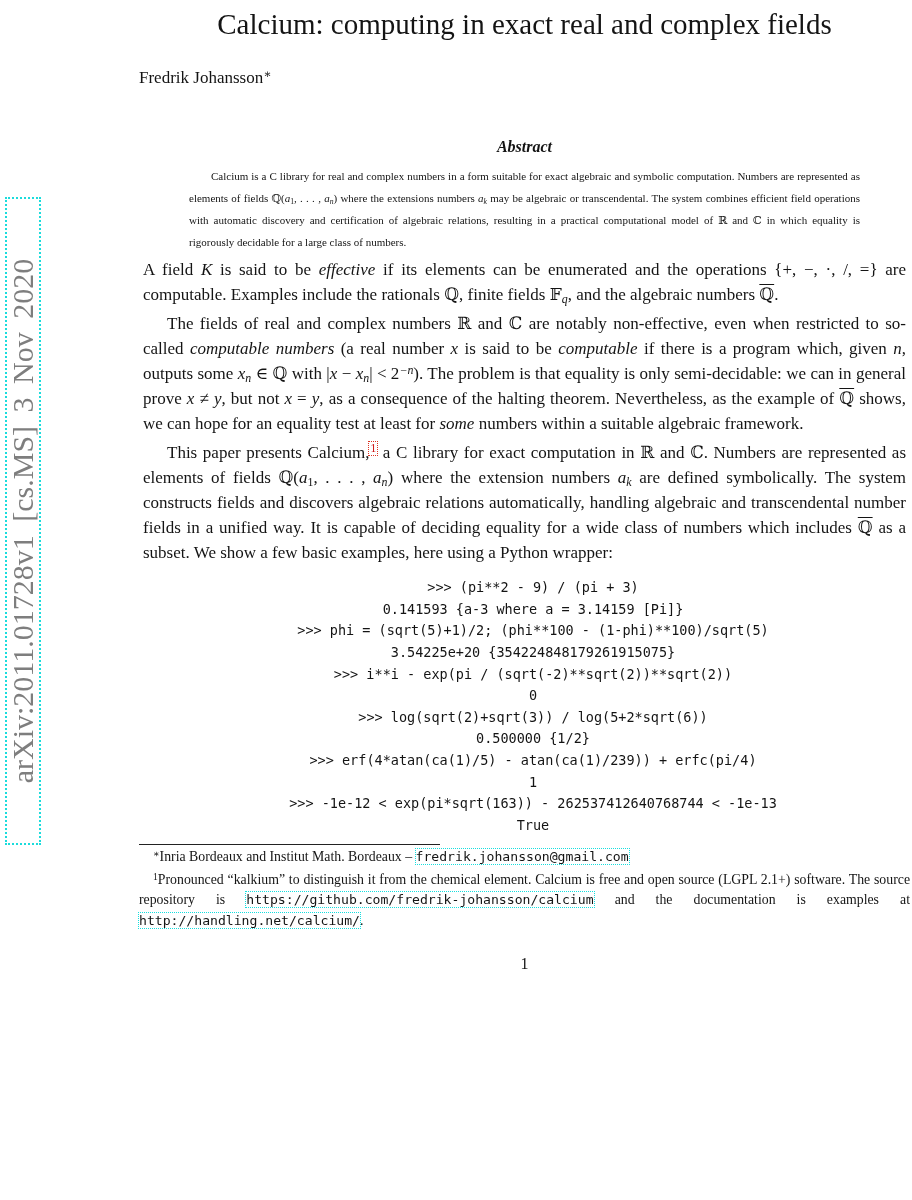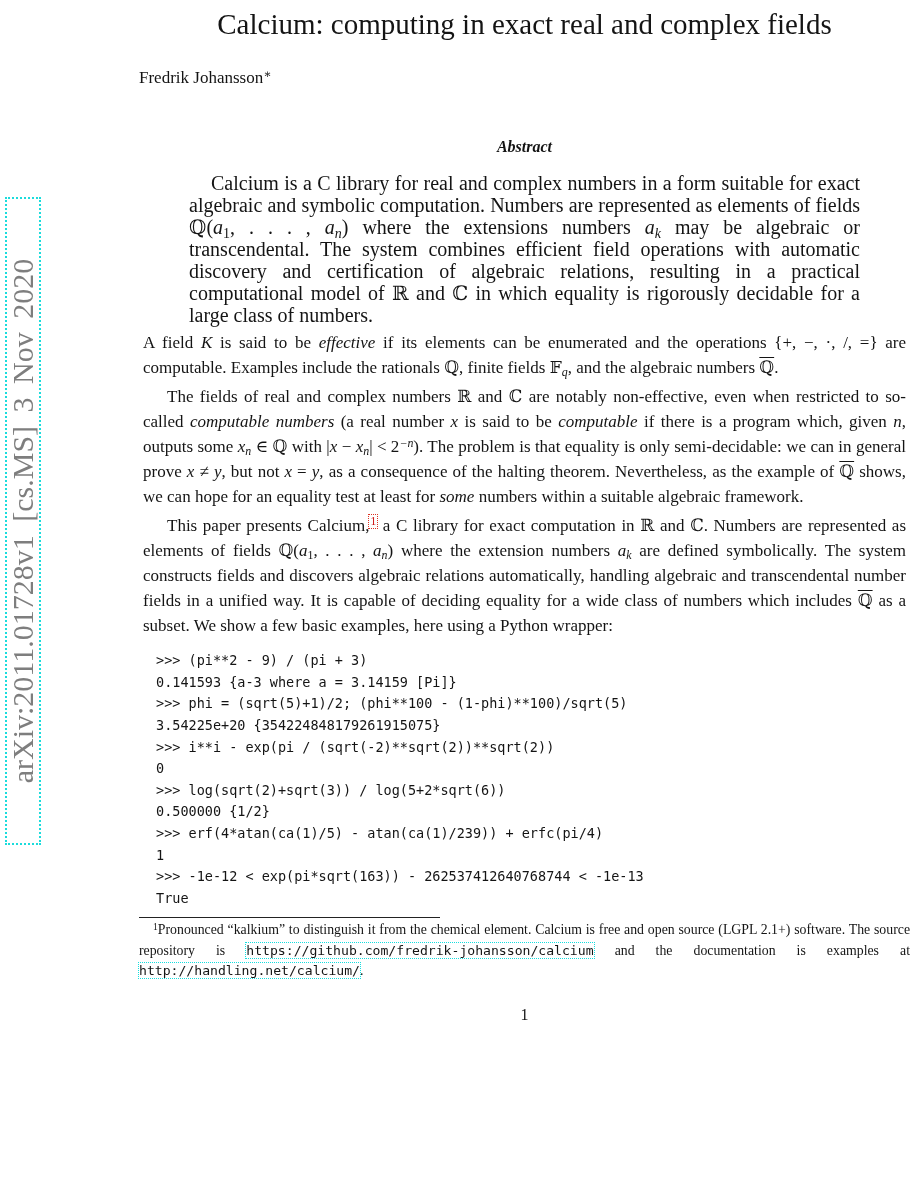--- a/index.html
+++ b/index.html
@@ -7,31 +7,31 @@
     position:relative; width:912px; height:1200px; background:#ffffff;
     font-family:"Liberation Serif","DejaVu Serif",serif; color:#141414; overflow:hidden;
   }
   .content { position:absolute; left:139px; top:0; width:771px; }
 
   .title { font-size:29px; font-weight:400; text-align:center; margin:6px 0 0 0; line-height:1.25; }
   .author { text-align:left; font-size:17px; margin-top:26px; }
 
   .abstract { margin-top:50px; padding:0 50px; }
   .abstract-head { text-align:center; font-weight:bold; font-size:16px;font-style:italic; }
-  .abstract-body { font-size:20px; line-height:22px; text-align:justify; margin:16px 0 0 0; text-indent:22px; }
+  .abstract-body { font-size:11px; line-height:22px; text-align:justify; margin:9px 0 0 0; text-indent:22px; }
 
   .section { font-size:22.5px; font-weight:bold; margin:36px 0 20px 0; }
   .secnum { margin-right:30px; }
 
   .para { font-size:17px; line-height:25px; text-align:justify; margin:4px; text-indent:24px; }
   .noindent { text-indent:0; }
 
   .code {
     font-family:"DejaVu Sans Mono","Liberation Mono",monospace;
-    font-size:13.5px; line-height:21.6px; margin:12px 0 0 17px; white-space:pre;
+    font-size:13.5px; line-height:21.6px; margin:12px 0 0 17px; white-space:pre;text-align:center;
   }
 
   .footnote-rule { border-top:1.5px solid #222; width:301px; margin-top:8px; }
   .fn { font-size:13.8px; line-height:20.5px; text-align:justify; margin:2px 0 0 0; text-indent:14px; }
 
   .it  { font-style:italic; }
   .ov  { text-decoration:overline; }
   .sup { font-size:70%; position:relative; top:-0.45em; line-height:0; }
   .sub { font-size:70%; position:relative; top:0.25em; line-height:0; }
   .lnk {
@@ -91,19 +91,20 @@
 &gt;&gt;&gt; log(sqrt(2)+sqrt(3)) / log(5+2*sqrt(6))
 0.500000 {1/2}
 &gt;&gt;&gt; erf(4*atan(ca(1)/5) - atan(ca(1)/239)) + erfc(pi/4)
 1
 &gt;&gt;&gt; -1e-12 &lt; exp(pi*sqrt(163)) - 262537412640768744 &lt; -1e-13
 True</pre>
 
     <div class="footnote-rule"></div>
 
     <div class="footnotes">
+      <p class="fn"><span class="sup">∗</span><span>Inria Bordeaux and Institut Math. Bordeaux – </span><span class="lnk">fredrik.johansson@gmail.com</span></p>
       <p class="fn"><span class="sup">1</span><span>Pronounced “kalkium” to distinguish it from the chemical element. Calcium is free and open source (LGPL 2.1+) software. The source repository is </span><span class="lnk">https://github.com/fredrik-johansson/calcium</span><span> and the documentation is examples at </span><span class="lnk">http://handling.net/calcium/</span><span>.</span></p>
     </div>
 
     <div class="page-number">1</div>
 
   </div>
 </div>
 
 </body></html>

